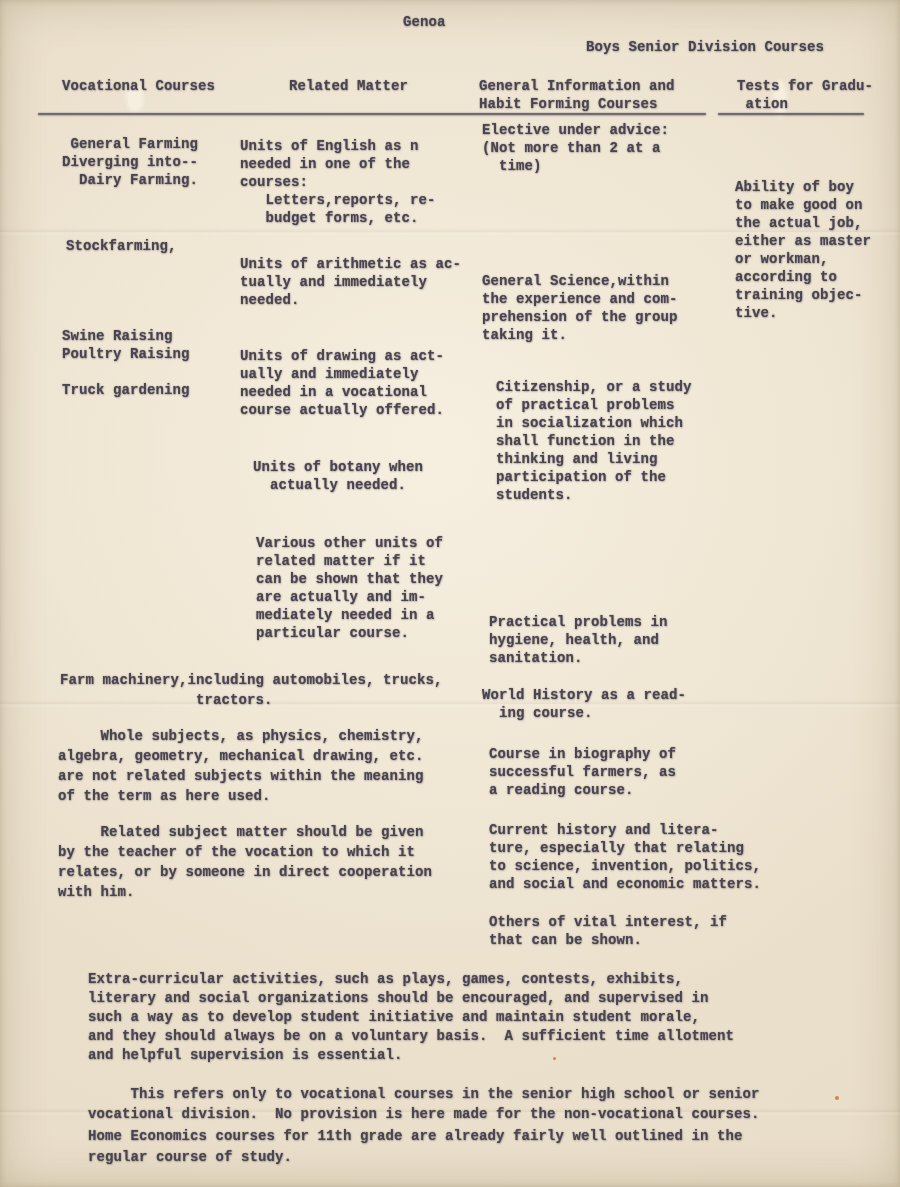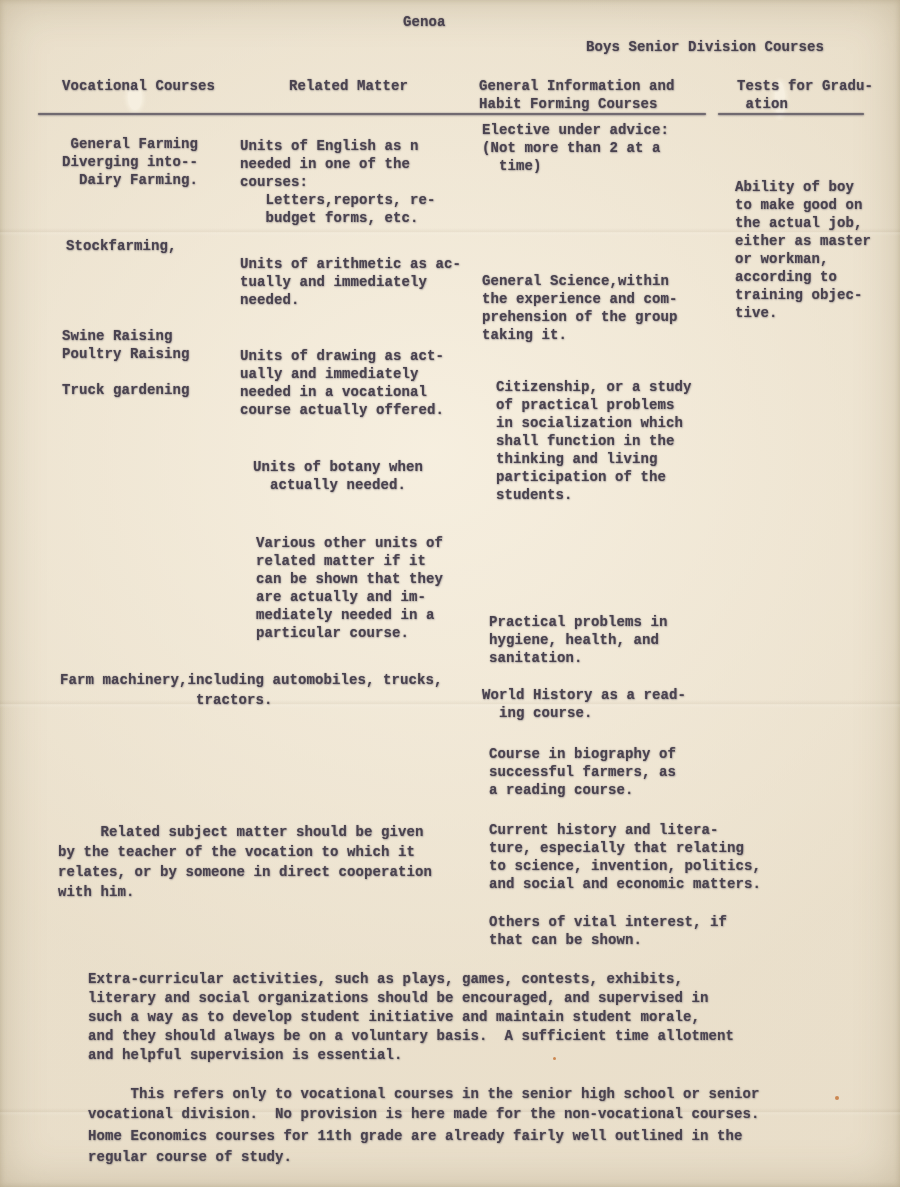--- a/index.html
+++ b/index.html
@@ -174,20 +174,24 @@
 to make good on
 the actual job,
 either as master
 or workman,
 according to
 training objec-
 tive.</div>
 
   <div class="t" id="n1">Farm machinery,including automobiles, trucks,
                 tractors.</div>
+  <div class="t" id="n2">     Whole subjects, as physics, chemistry,
+algebra, geometry, mechanical drawing, etc.
+are not related subjects within the meaning
+of the term as here used.</div>
   <div class="t" id="n3">     Related subject matter should be given
 by the teacher of the vocation to which it
 relates, or by someone in direct cooperation
 with him.</div>
 
   <div class="t" id="p1">Extra-curricular activities, such as plays, games, contests, exhibits,
 literary and social organizations should be encouraged, and supervised in
 such a way as to develop student initiative and maintain student morale,
 and they should always be on a voluntary basis.  A sufficient time allotment
 and helpful supervision is essential.</div>

